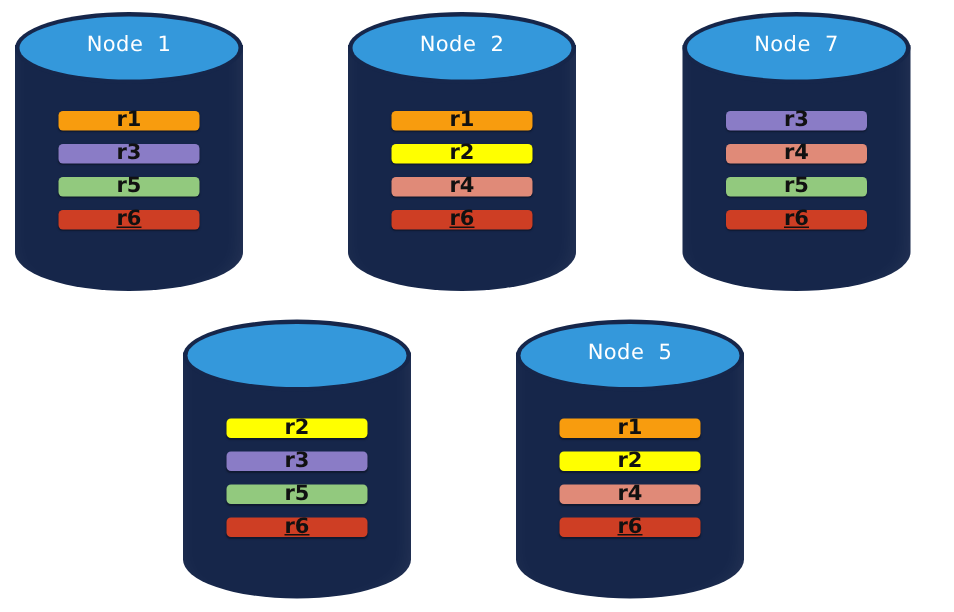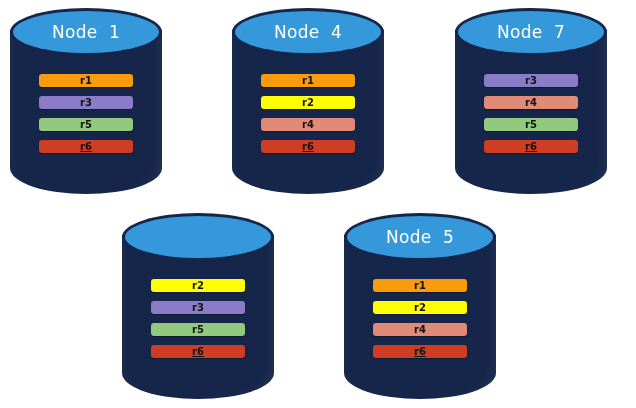--- a/index.html
+++ b/index.html
@@ -63,40 +63,40 @@
     border-radius: 50%;
   }
 
   .node-label {
     position: absolute;
     left: 0;
     top: 14px;
     width: 152px;
     text-align: center;
     color: #ffffff;
-    font-size: 17px;
+    font-size: 14px;
     font-weight: 400;
     letter-spacing: 0.3px;
     white-space: pre;
     pointer-events: none;
   }
 
   .replicas {
     position: absolute;
     left: 29px;
     top: 66px;
     width: 94px;
   }
 
   .replica {
     height: 13px;
     margin-bottom: 9px;
     border-radius: 3px;
     color: #111111;
-    font-size: 10px;
+    font-size: 14px;
     font-weight: bold;
     line-height: 13px;
     text-align: center;
     box-shadow: 0 1px 1px rgba(0,0,0,0.35);
   }
   .replica:last-child { margin-bottom: 0; text-decoration: underline; }
 </style>
 </head>
 <body>
 
@@ -110,21 +110,21 @@
         <div class="replica" style="background: rgb(248, 156, 14);">r1</div>
         <div class="replica" style="background: rgb(138, 124, 198);">r3</div>
         <div class="replica" style="background: rgb(146, 201, 126);">r5</div>
         <div class="replica" style="background: rgb(206, 62, 36);">r6</div>
       </div>
     </div>
     <div class="node" style="left: 232px; top: 8px;">
       <div class="cyl-body"></div>
       <div class="cyl-rim"></div>
       <div class="cyl-top"></div>
-      <div class="node-label">Node  4</div>
+      <div class="node-label">Node  2</div>
       <div class="replicas">
         <div class="replica" style="background: rgb(248, 156, 14);">r1</div>
         <div class="replica" style="background: rgb(255, 255, 0);">r2</div>
         <div class="replica" style="background: rgb(224, 138, 120);">r4</div>
         <div class="replica" style="background: rgb(206, 62, 36);">r6</div>
       </div>
     </div>
     <div class="node" style="left: 455px; top: 8px;">
       <div class="cyl-body"></div>
       <div class="cyl-rim"></div>

